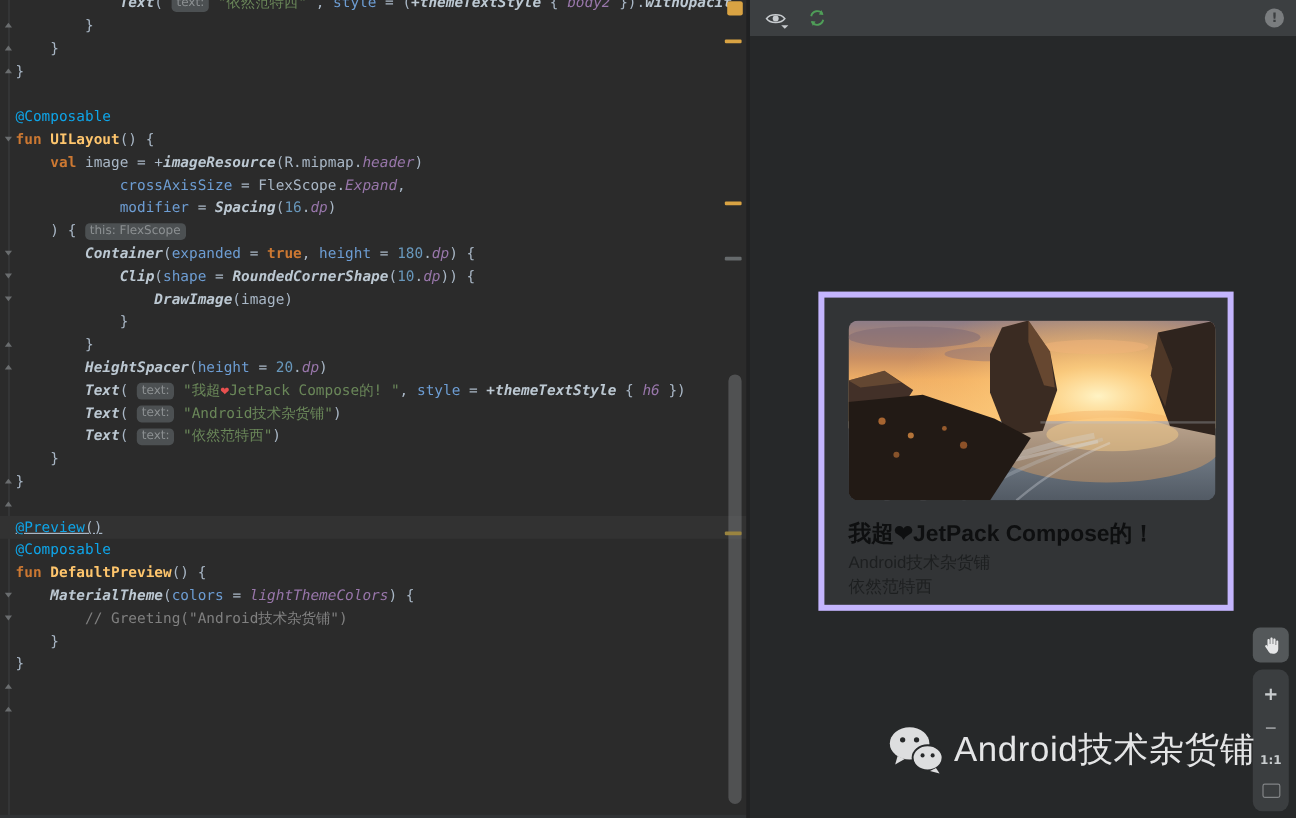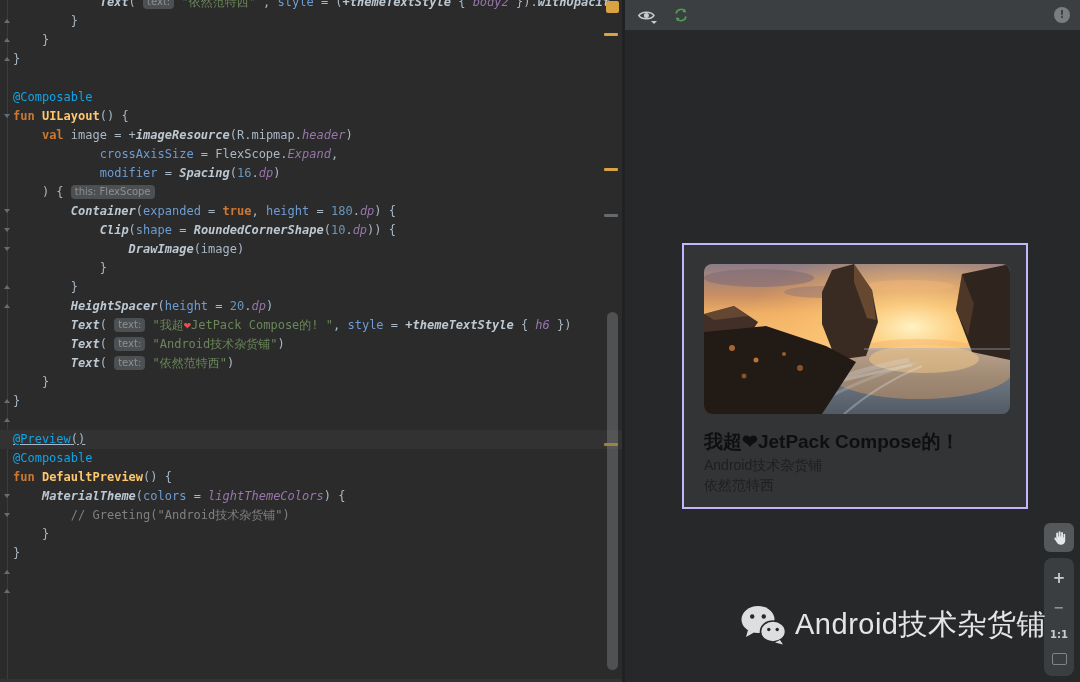--- a/index.html
+++ b/index.html
@@ -41,21 +41,21 @@
   .pv-toolbar{position:absolute;left:0;top:0;right:0;height:30px;background:#3C3F41;
               border-bottom:1px solid #2A2C2D;display:flex;align-items:center;padding:0 10px;gap:13px;}
   .icon-btn{display:flex;align-items:center;justify-content:center;width:22px;height:22px;cursor:pointer;position:relative;}
   .eye-caret{position:absolute;right:0;bottom:2px;width:0;height:0;border-left:3px solid transparent;
              border-right:3px solid transparent;border-top:3.5px solid #C7CBCE;}
   .warn-circle{margin-left:auto;width:16px;height:16px;border-radius:50%;background:#7A7D7F;color:#3C3F41;
                font:bold 11px/16px "DejaVu Sans",sans-serif;text-align:center;cursor:pointer;}
   .pv-canvas{position:absolute;left:0;top:30px;right:0;bottom:0;background:#262829;}
 
   .pv-card{position:absolute;left:57px;top:213px;width:346px;height:266px;background:#323436;
-           border:2px solid #c4b5fd;box-sizing:border-box;}
+           border:5px solid #c4b5fd;box-sizing:border-box;}
   .card-img{position:absolute;left:20px;top:19px;width:306px;height:150px;border-radius:8px;overflow:hidden;}
   .card-title{position:absolute;left:20px;top:184px;font:bold 19px "Liberation Sans",sans-serif;color:#0E0F10;}
   .card-sub1{position:absolute;left:20px;top:212px;font:14px "Liberation Sans",sans-serif;color:#1D1F20;}
   .card-sub2{position:absolute;left:20px;top:232px;font:14px "Liberation Sans",sans-serif;color:#1D1F20;}
 
   .hand-btn{position:absolute;right:6px;top:523px;width:30px;height:29px;background:#54585A;border-radius:6px;
             display:flex;align-items:center;justify-content:center;cursor:pointer;}
   .zoom-box{position:absolute;right:6px;top:558px;width:30px;height:118px;background:#3B3E40;border-radius:8px;
             display:flex;flex-direction:column;align-items:center;justify-content:space-around;padding:4px 0;box-sizing:border-box;}
   .z-plus{font:bold 15px "DejaVu Sans",sans-serif;color:#C9CDCF;cursor:pointer;}

